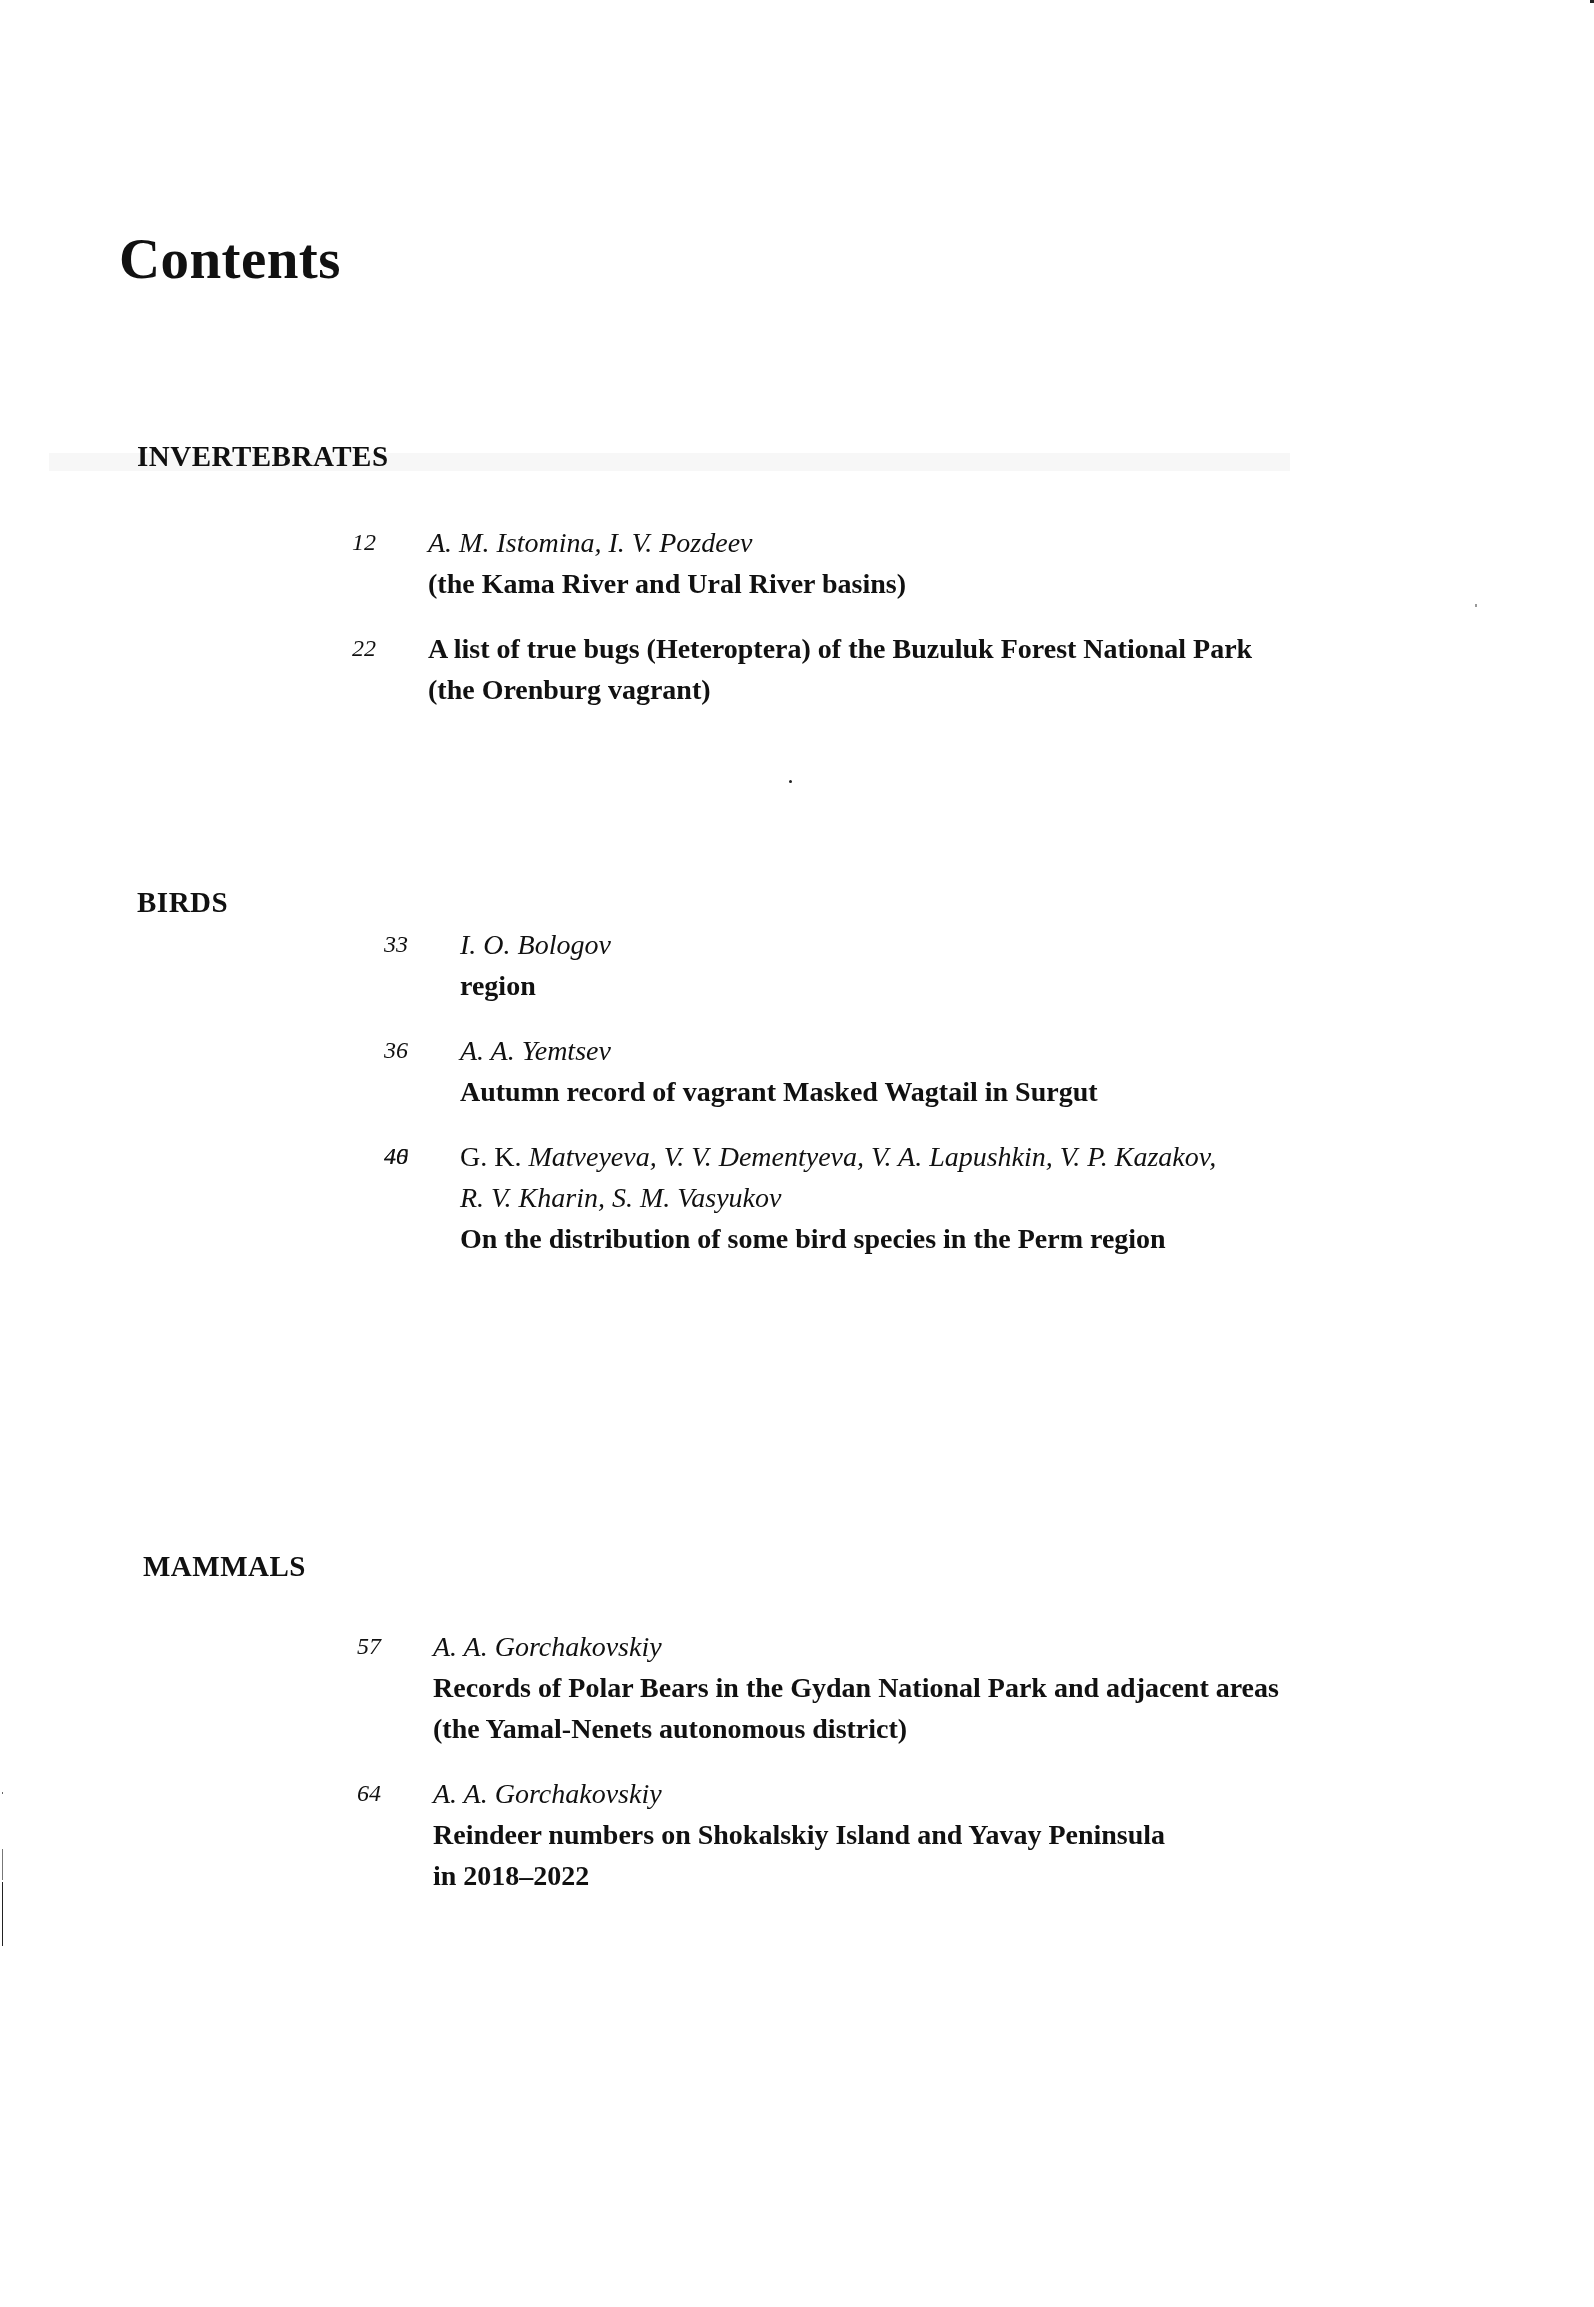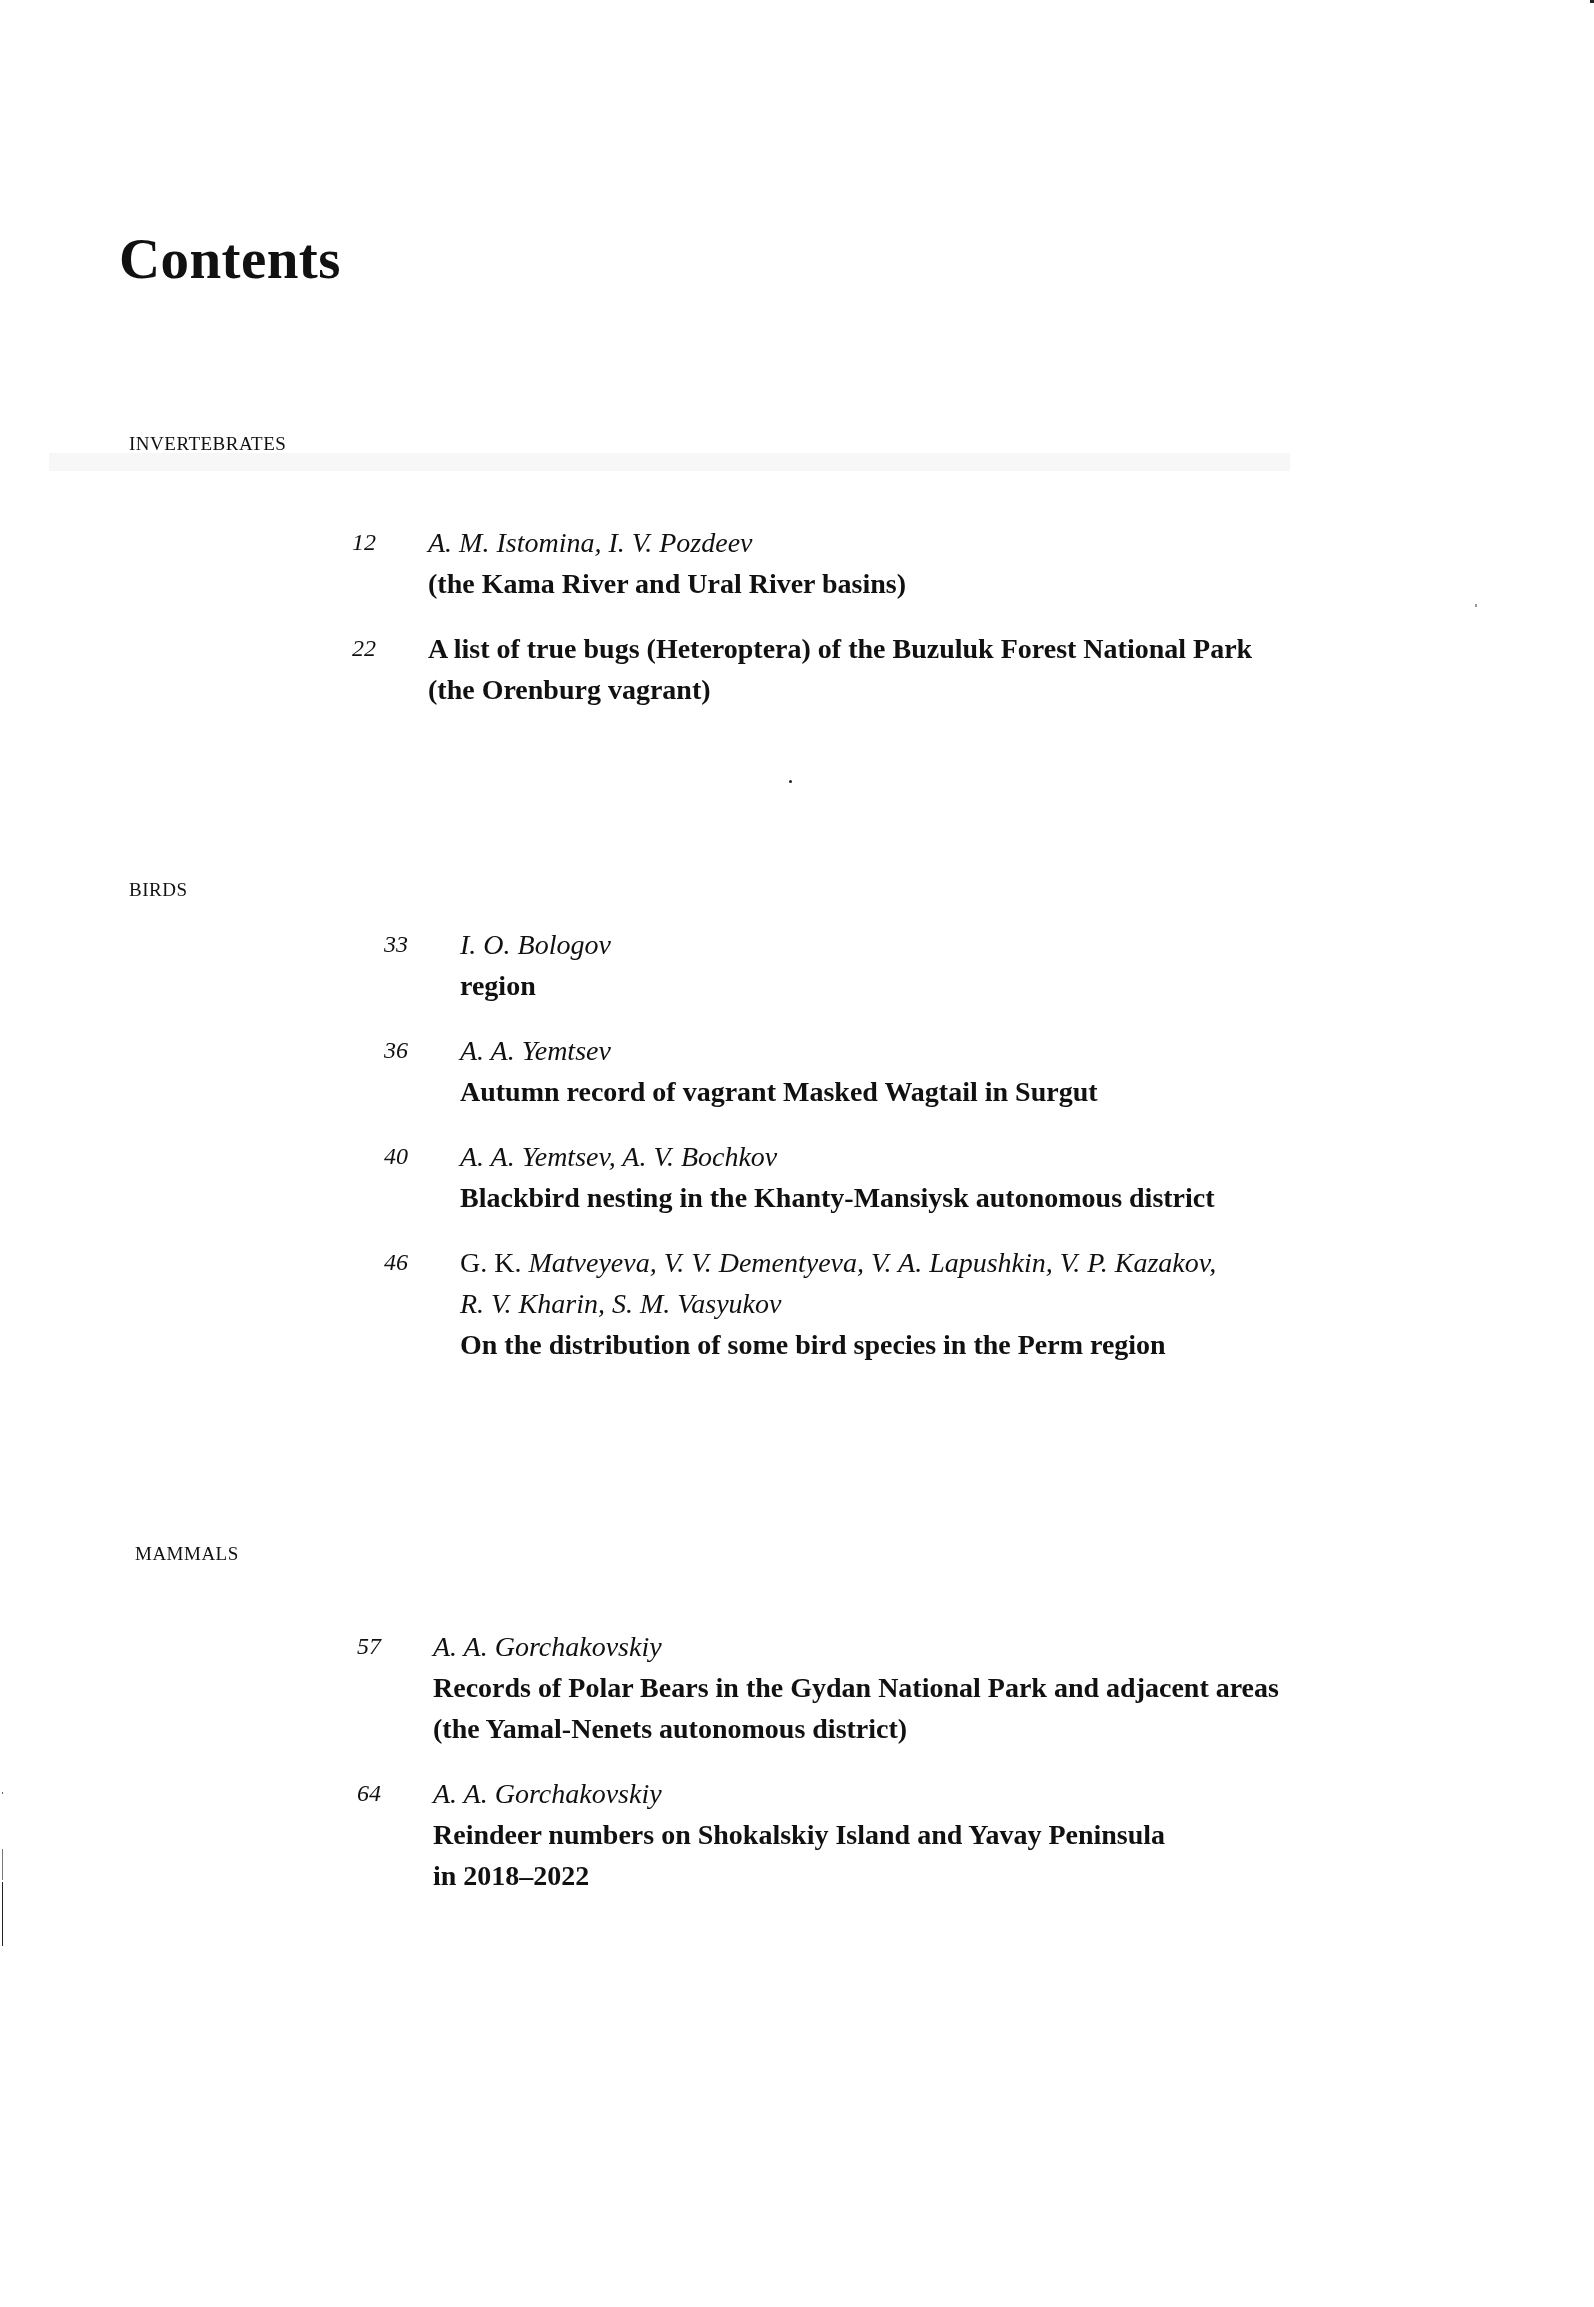--- a/index.html
+++ b/index.html
@@ -21,25 +21,25 @@
       top: 230px;
       font-size: 57px;
       font-weight: bold;
       line-height: 1;
       letter-spacing: 0.4px;
       margin: 0;
     }
     .section-heading {
       position: absolute;
       left: 121px;
-      font-size: 19px;
-      font-weight: normal;
+      font-size: 29px;
+      font-weight: bold;
       line-height: 1;
       letter-spacing: 0.5px;
-      margin: 8px;
+      margin: 16px;
     }
     .entries {
       position: absolute;
       left: 0;
       width: 1594px;
       margin: 0;
       padding: 0;
       list-style: none;
     }
     .entry {
@@ -127,24 +127,20 @@
   </li>
   <li class="entry">
     <span class="entry-page">36</span>
     <div class="entry-body">
       <span class="entry-authors">A. A. Yemtsev</span>
       <span class="entry-title">Autumn record of vagrant Masked Wagtail in Surgut</span>
     </div>
   </li>
   <li class="entry">
     <span class="entry-page">40</span>
-    <div class="entry-body">
-      <span class="entry-authors">A. A. Yemtsev, A. V. Bochkov</span>
-      <span class="entry-title">Blackbird nesting in the Khanty-Mansiysk autonomous district</span>
-    </div>
   </li>
   <li class="entry">
     <span class="entry-page">46</span>
     <div class="entry-body">
       <span class="entry-authors"><span class="initials-upright">G. K.</span><span> Matveyeva, V. V. Dementyeva, V. A. Lapushkin, V. P. Kazakov,</span></span>
       <span class="entry-authors">R. V. Kharin, S. M. Vasyukov</span>
       <span class="entry-title">On the distribution of some bird species in the Perm region</span>
     </div>
   </li>
 </ul>

